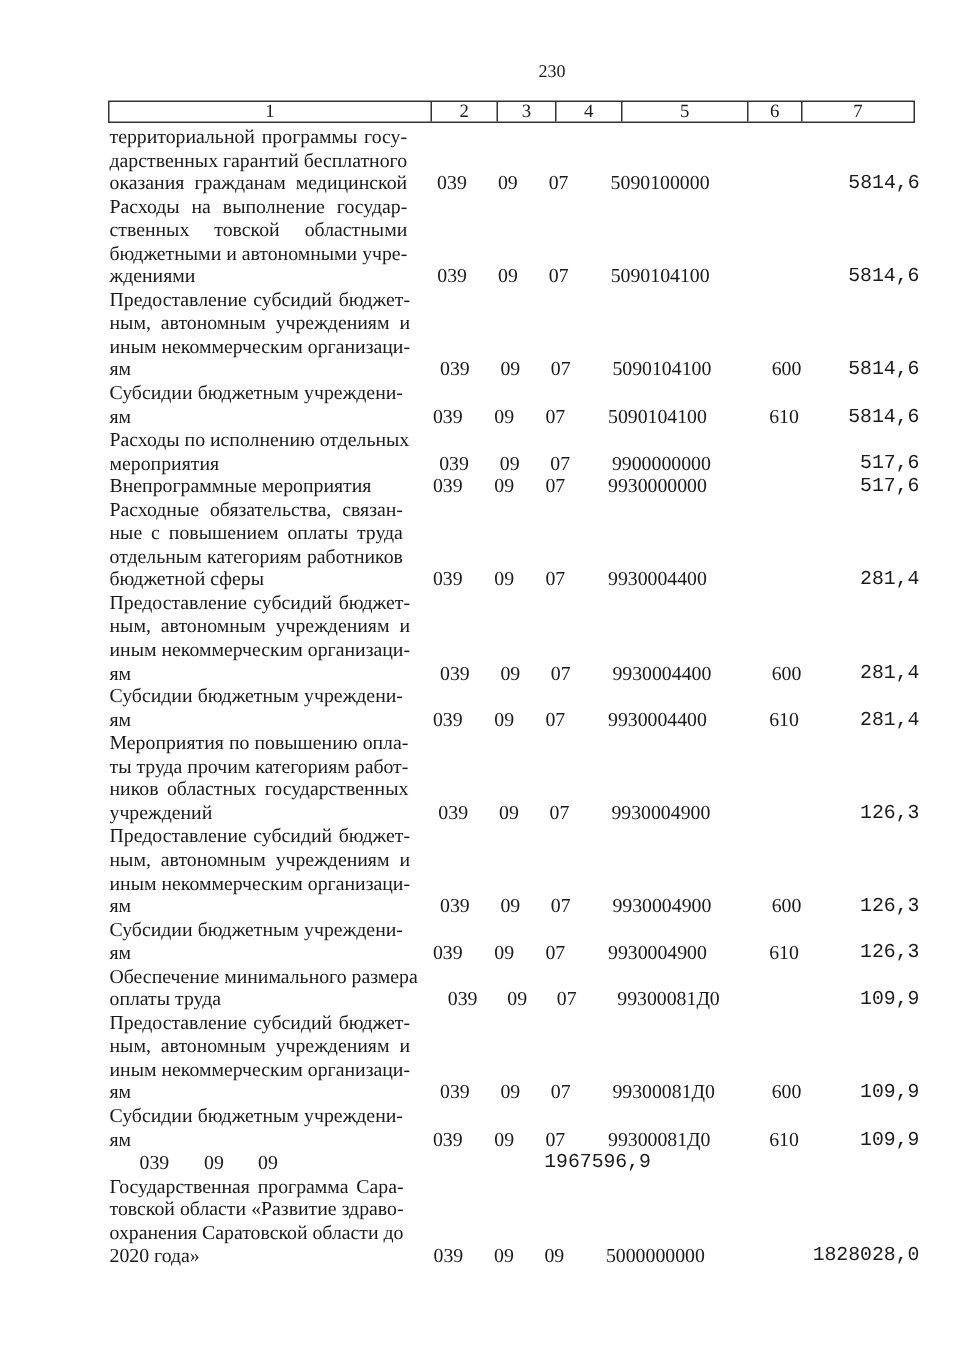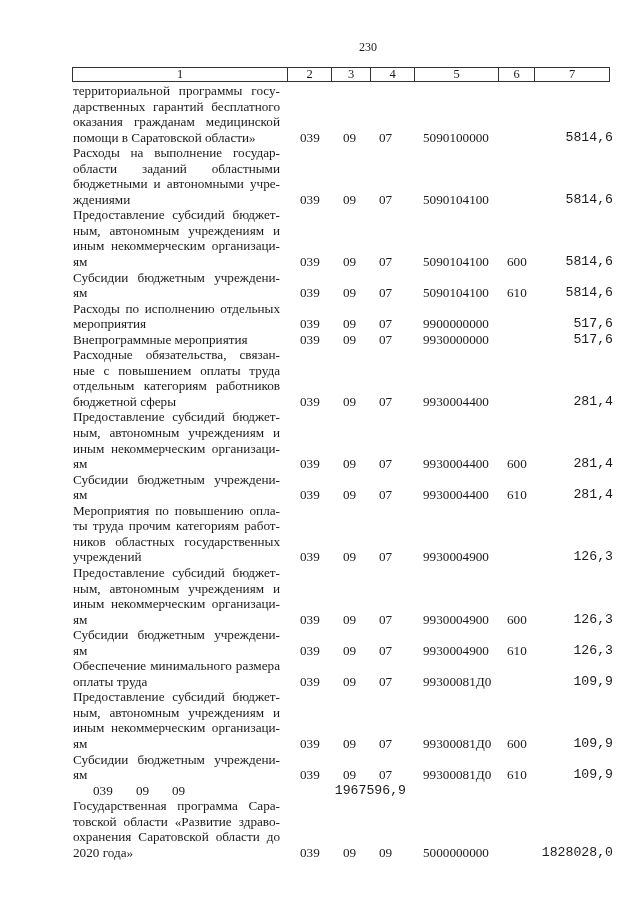--- a/index.html
+++ b/index.html
@@ -13,21 +13,21 @@
   .body { position:absolute; top:83px; left:73px; width:540px; }
   .row { display:flex; align-items:flex-end; }
   .c1 { width:207px; text-align:justify; line-height:15.55px; }
   .c1 span.ln { display:block; text-align:justify; text-align-last:justify; white-space:nowrap; }
   .c1 span.ln.last { text-align-last:left; }
   .cv { line-height:15.55px; white-space:nowrap; }
   .c2 { position:relative; width:58px; padding-left:20px; box-sizing:border-box; }
   .c3 { width:39px; padding-left:5px; box-sizing:border-box; }
   .c4 { width:44px; padding-left:2px; box-sizing:border-box; }
   .c5 { width:84px; padding-left:2px; box-sizing:border-box; }
-  .c6 { width:36px; padding-left:2px; box-sizing:border-box; }
+  .c6 { width:36px; padding-left:2px; box-sizing:border-box;margin-left:28px; }
   .c7 { width:72px; text-align:right; box-sizing:border-box;font-family:Liberation Mono, monospace; }
 </style>
 </head>
 <body>
 
 <div class="page-num">230</div>
 
 <div class="hdr">
   <div style="width:214px">1</div>
   <div style="width:44px">2</div>
@@ -37,33 +37,32 @@
   <div style="width:36px">6</div>
   <div style="flex:1">7</div>
 </div>
 
 <div class="body" id="tbody">
     <div class="row">
       <div class="c1">
         <span class="ln">территориальной программы госу-</span>
         <span class="ln">дарственных гарантий бесплатного</span>
         <span class="ln">оказания гражданам медицинской</span>
-        <span class="ln last">помощи в Саратовской области»</span>
       </div>
       <div class="cv c2">039</div>
       <div class="cv c3">09</div>
       <div class="cv c4">07</div>
       <div class="cv c5">5090100000</div>
       <div class="cv c6"></div>
       <div class="cv c7">5814,6</div>
     </div>
     <div class="row">
       <div class="c1">
         <span class="ln">Расходы на выполнение государ-</span>
-        <span class="ln">области заданий областными</span>
+        <span class="ln">ственных товской областными</span>
         <span class="ln">бюджетными и автономными учре-</span>
         <span class="ln last">ждениями</span>
       </div>
       <div class="cv c2">039</div>
       <div class="cv c3">09</div>
       <div class="cv c4">07</div>
       <div class="cv c5">5090104100</div>
       <div class="cv c6"></div>
       <div class="cv c7">5814,6</div>
     </div>

